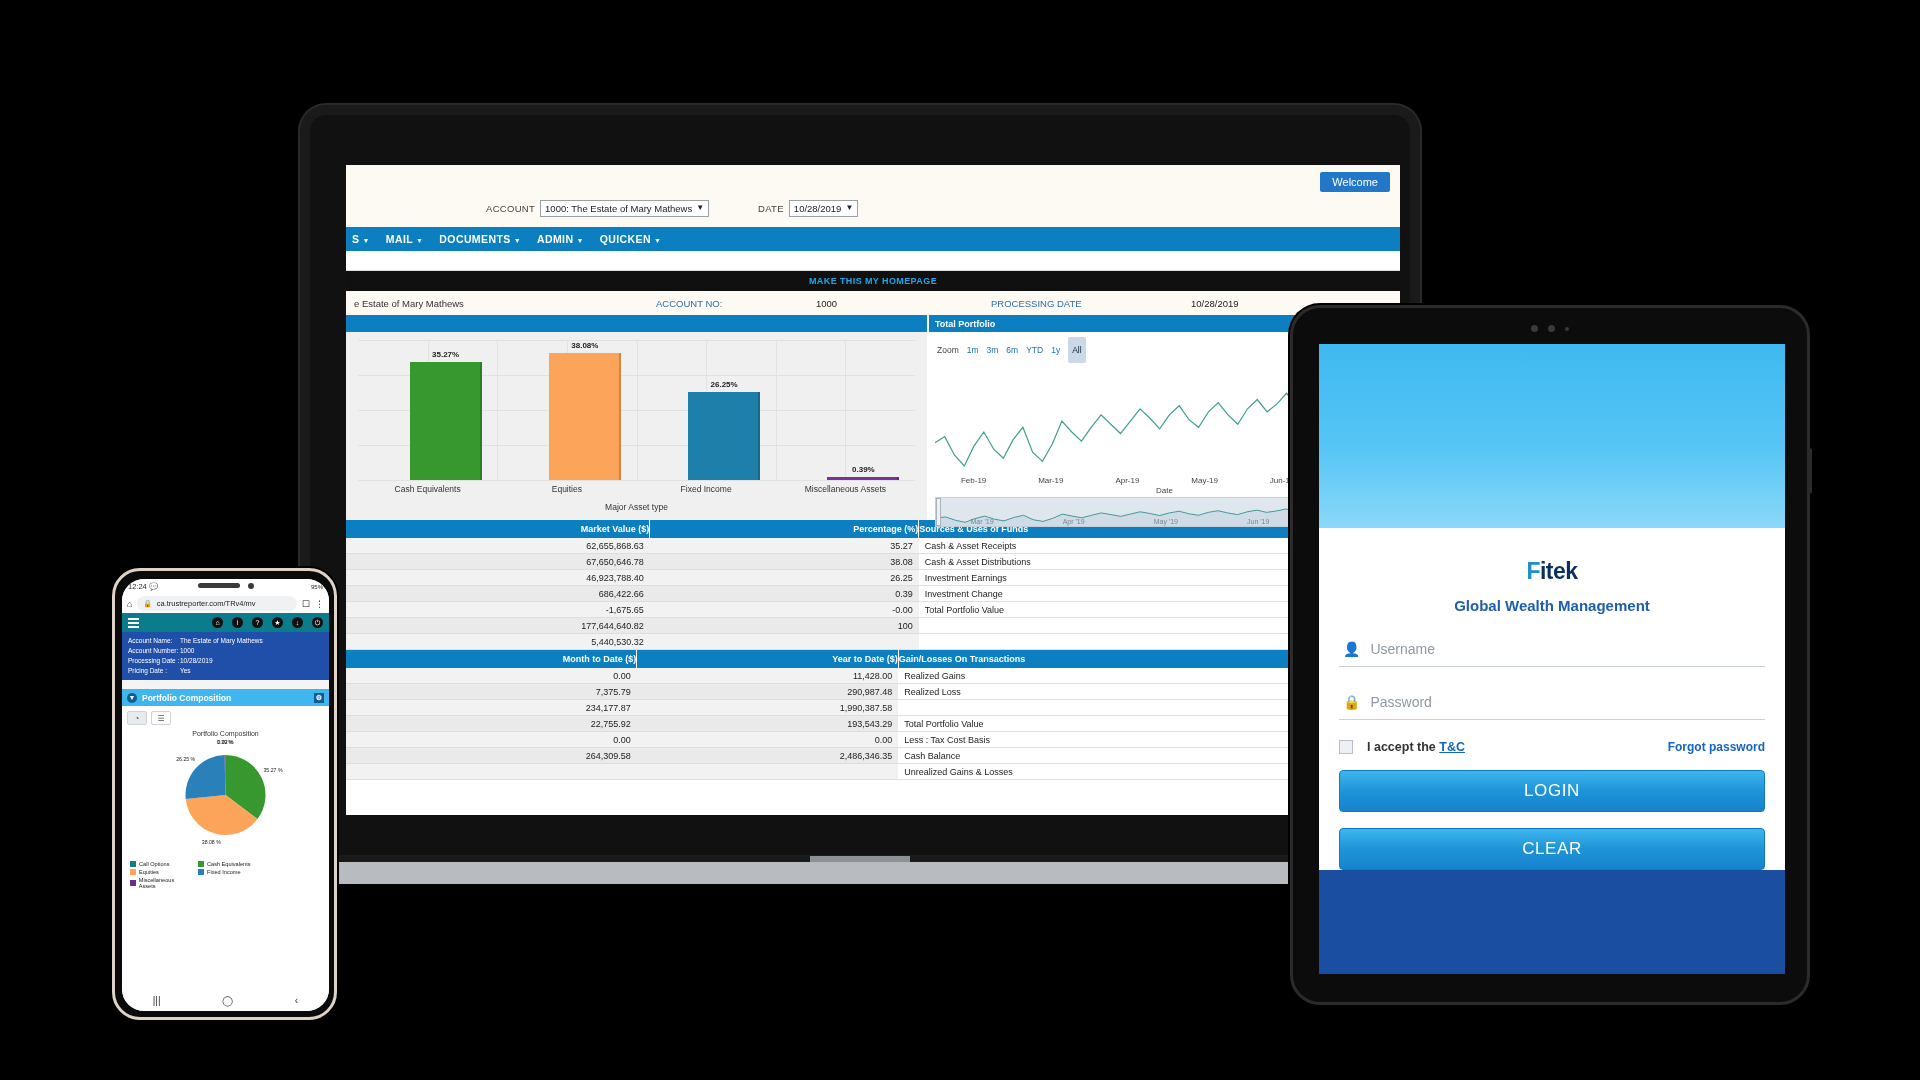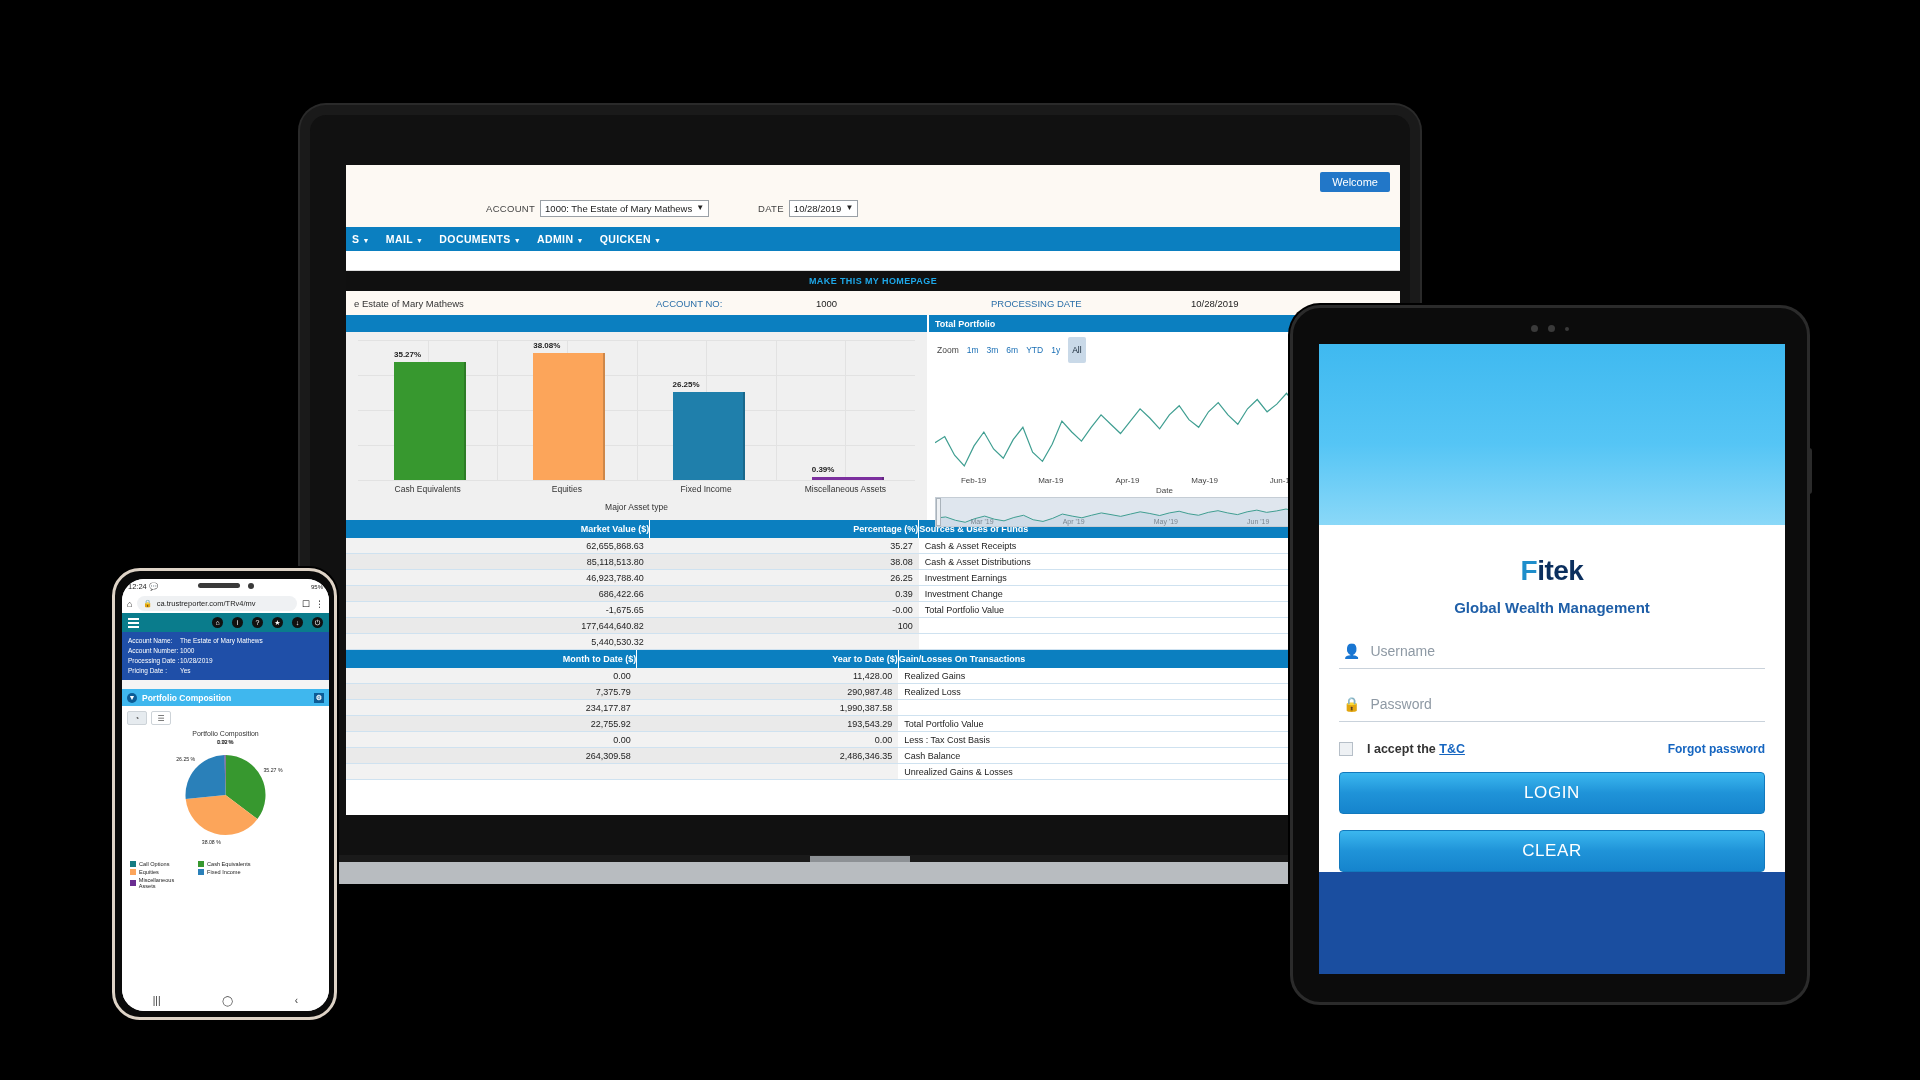--- a/index.html
+++ b/index.html
@@ -85,21 +85,21 @@
     display: flex; align-items: center; padding-left: 6px; font-weight: bold;
   }
 
   
   .barchart { position: relative; height: 188px; background: #f0f0f0; }
   .bc-grid { position: absolute; left: 12px; right: 12px; top: 8px; height: 140px; }
   .bc-grid .gl { position: absolute; left: 0; right: 0; height: 1px; background: #e2e2e2; }
   .bc-grid .gv { position: absolute; top: 0; bottom: 0; width: 1px; background: #e2e2e2; }
   .bars { position: absolute; left: 12px; right: 12px; top: 8px; height: 140px; display: flex; }
   .bcol { flex: 1; position: relative; display: flex; flex-direction: column;
-          justify-content: flex-end; padding-left: 36px; }
+          align-items: center; justify-content: flex-end; padding-left: 36px; }
   .bval { position: absolute; font-size: 8px; font-weight: bold; color: #222; }
   .brect { width: 72px; }
   .bxlabels { position: absolute; left: 12px; right: 12px; top: 152px; display: flex; }
   .bxlabels div { flex: 1; text-align: center; font-size: 8.5px; color: #333; }
   .bxtitle { position: absolute; left: 0; right: 0; top: 170px; text-align: center;
              font-size: 8.5px; color: #333; }
 
   
   .lc-toolbar { display: flex; align-items: center; gap: 8px; padding: 5px 8px; font-size: 8.5px; color: #333; }
   .lc-toolbar .zl { color: #444; }
@@ -142,21 +142,21 @@
                 justify-content: center; gap: 10px; align-items: center; }
   #tablet-cam i { width: 7px; height: 7px; border-radius: 50%; background: #3a3a3a; display: block; }
   #tablet-cam i.sm { width: 4px; height: 4px; }
   #tablet-screen {
     position: absolute; left: 26px; top: 36px; width: 466px; height: 630px;
     background: #1a4ea0; overflow: hidden; display: flex; flex-direction: column;
   }
   .tb-hero { height: 212px; background: linear-gradient(180deg,#3fb9f0 0%,#55c5f5 55%,#8ad8f8 100%); }
   .tb-card { background: #fff; flex: 1; padding: 20px 20px 0; }
   .tb-logo { text-align: center; margin-top: 10px; }
-  .tb-logo .fit { font-size: 28px; font-weight: bold; color: #0b2f5e; letter-spacing: -.5px; }
+  .tb-logo .fit { font-size: 23px; font-weight: bold; color: #0b2f5e; letter-spacing: -.5px; }
   .tb-logo .fit .acc { color: #1f8ecb; }
   .tb-sub { text-align: center; color: #1f5fa8; font-size: 15px; font-weight: bold; margin-top: 12px; }
   .tb-input {
     margin-top: 18px; border-bottom: 1px solid #c9d2db; display: flex; align-items: center;
     gap: 10px; padding: 9px 4px; color: #8e99a4; font-size: 14px;
   }
   .tb-row { display: flex; align-items: center; margin-top: 20px; font-size: 12.5px; font-weight: bold; }
   .tb-check { width: 14px; height: 14px; border: 1px solid #b6bfc8; background: #eef1f4; }
   .tb-tc { margin-left: 14px; color: #333; }
   .tb-tc a { color: #1565c0; }
@@ -368,21 +368,21 @@
           <th class="lft">Sources &amp; Uses of Funds</th>
         </tr>
           </thead>
         <tbody id="tbody1">
             <tr>
               <td>62,655,868.63</td>
               <td>35.27</td>
               <td class="lft">Cash &amp; Asset Receipts</td>
             </tr>
             <tr>
-              <td>85,118,513.80</td>
+              <td>67,650,646.78</td>
               <td>38.08</td>
               <td class="lft">Cash &amp; Asset Distributions</td>
             </tr>
             <tr>
               <td>46,923,788.40</td>
               <td>26.25</td>
               <td class="lft">Investment Earnings</td>
             </tr>
             <tr>
               <td>686,422.66</td>

